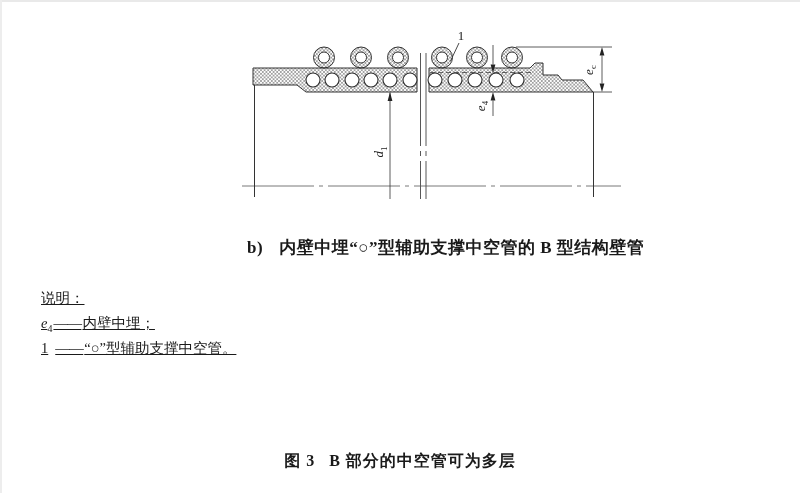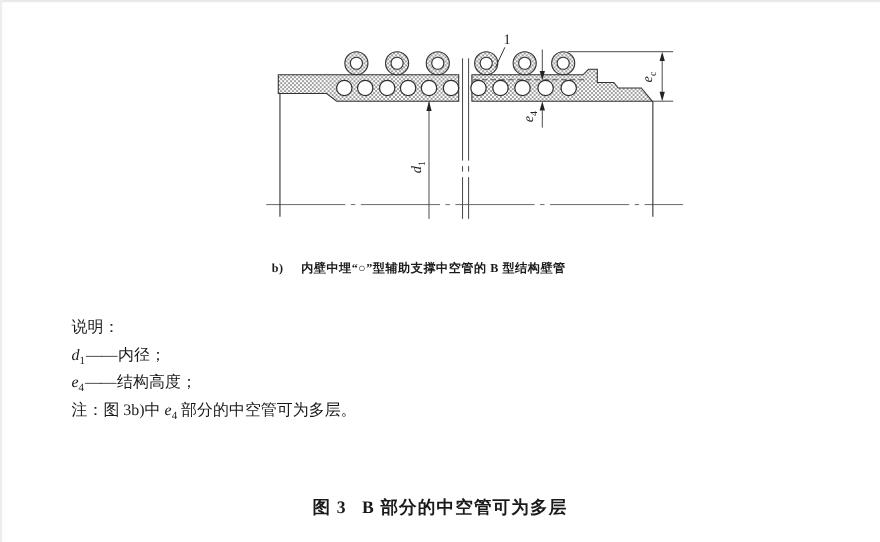--- a/index.html
+++ b/index.html
@@ -11,25 +11,25 @@
   
   .scan-edge-top{position:absolute;top:0;left:0;width:800px;height:2px;background:#e9e9e9;}
   .scan-edge-left{position:absolute;top:0;left:0;width:2px;height:493px;background:#ededed;}
 
   .diagram-wrap{position:absolute;top:0;left:0;width:800px;height:230px;}
 
   .dimlabel{font-family:"Liberation Serif","DejaVu Serif",serif;font-size:13px;fill:#222;}
 
   .b-caption{
     position:absolute;top:236px;left:247px;
-    font-size:11px;font-weight:bold;letter-spacing:0.5px;white-space:nowrap;
+    font-size:17px;font-weight:bold;letter-spacing:0.5px;white-space:nowrap;
   }
   .b-caption .prefix{margin-right:16px;font-family:"Liberation Serif",serif;}
 
-  .legend{position:absolute;top:286px;left:65px;font-size:14.5px;}
+  .legend{position:absolute;top:286px;left:41px;font-size:14.5px;text-decoration:underline;}
   .legend .row{height:25px;line-height:25px;white-space:nowrap;}
   .legend .sym i, .legend i{font-family:"Liberation Serif",serif;font-style:italic;}
   .legend sub{font-size:10px;}
   .legend .dash{letter-spacing:-0.5px;margin:0 1px;}
   .legend .sp{margin-right:6px;}
 
   .fig-caption{
     position:absolute;top:451px;left:0;width:800px;text-align:center;
     font-size:16px;font-weight:bold;letter-spacing:1px;
   }
@@ -136,30 +136,27 @@
 </svg>
 </div>
 
 <div class="b-caption">
   <span class="prefix">b)</span><span>内壁中埋“○”型辅助支撑中空管的 B 型结构壁管</span>
 </div>
 
 <div class="legend">
   <div class="row">说明：</div>
 
-  <div class="row">
-    <span class="sym"><i>d</i><sub>1</sub></span><span class="dash">——</span><span>内径；</span>
-  </div>
 
 
   <div class="row">
-    <span class="sym"><i>e</i><sub>4</sub></span><span class="dash">——</span><span>结构高度；</span>
+    <span class="sym"><i>e</i><sub>4</sub></span><span class="dash">——</span><span>内壁中埋；</span>
   </div>
 
+  <div class="row">
+    <span class="sym sp"><span>1</span></span><span class="dash">——</span><span>“○”型辅助支撑中空管。</span>
+  </div>
 
-  <div class="row">
-    <span>注：图 3b)中 </span><i>e</i><sub>4</sub><span> 部分的中空管可为多层。</span>
-  </div>
 </div>
 
 <div class="fig-caption">
   <span class="prefix">图 3</span><span>B 部分的中空管可为多层</span>
 </div>
 
 </body></html>

